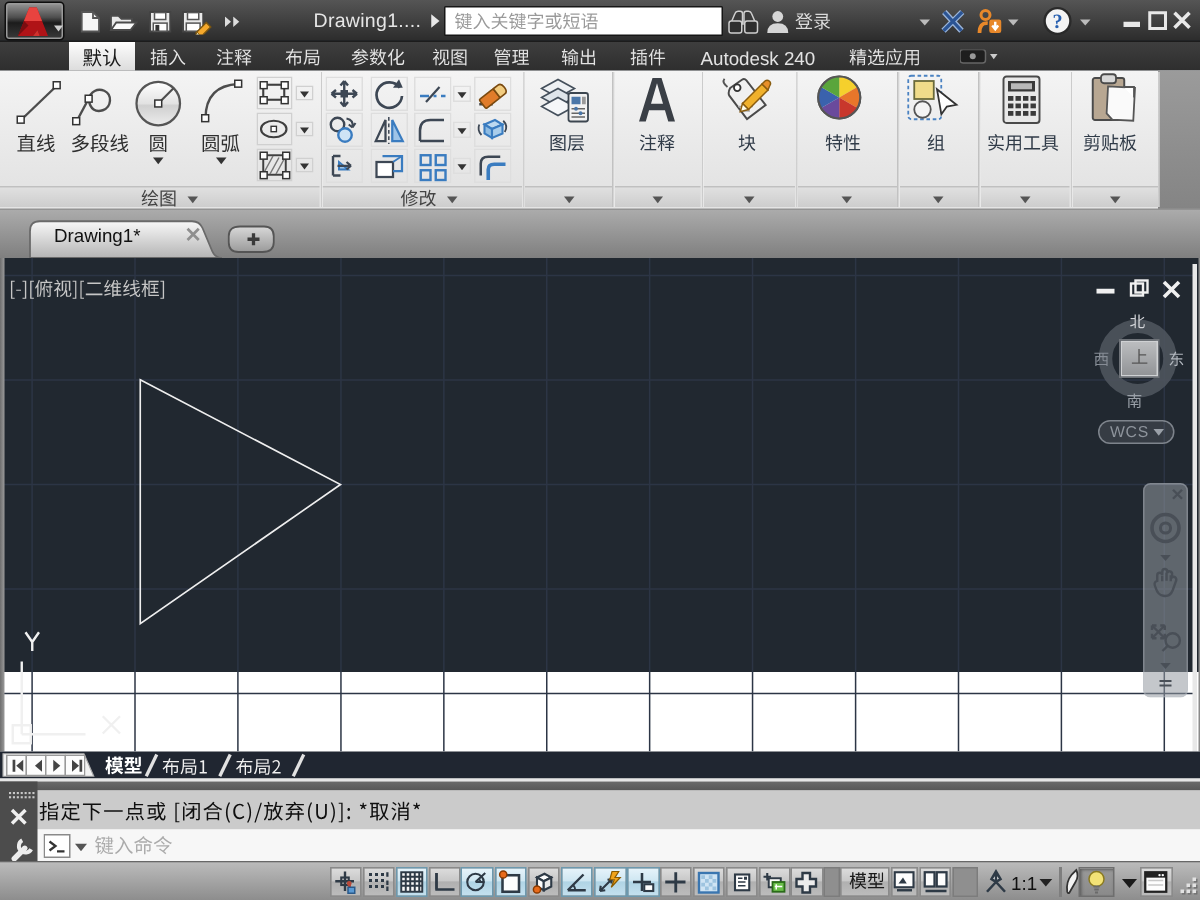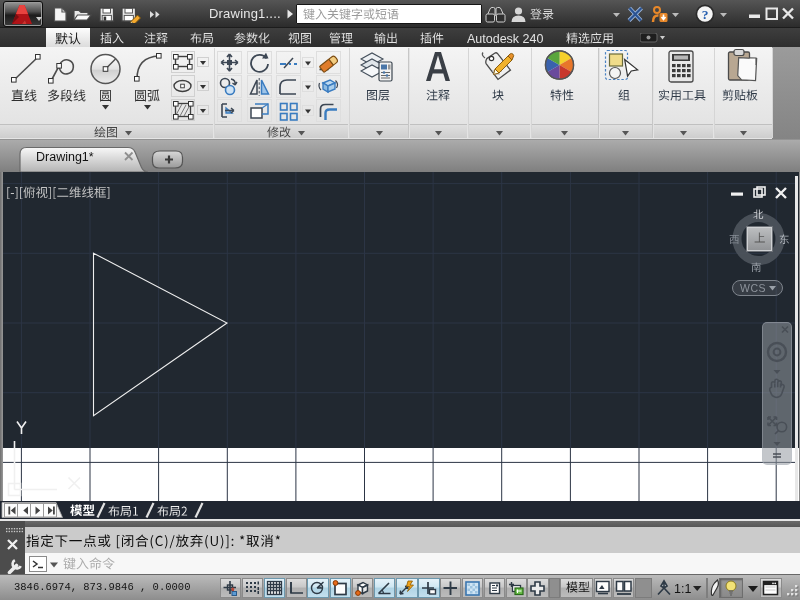--- a/index.html
+++ b/index.html
@@ -614,21 +614,20 @@
 <svg class="abs" style="left:29px;top:555.5px" width="38" height="16" viewBox="0 0 38 16">
       <rect x="0.5" y="0.5" width="17" height="15" fill="#fff" stroke="#8a8a8a"></rect>
       <path d="M4 5 L8 8 L4 11" fill="none" stroke="#333" stroke-width="1.5"></path>
       <path d="M9 11.5 h5" stroke="#333" stroke-width="1.5"></path>
       <path d="M21 6.5 L29 6.5 L25 11.5 Z" fill="#555"></path>
     </svg>
 <svg style="position:absolute;left:63px;top:557px" width="54" height="18" viewBox="0 0 54 18">
       <path transform="translate(0,11.4)" d="M0.7 -4.5V-3.6H2.1V-1.1C2.1 -0.5 1.7 -0.0 1.5 0.2C1.7 0.3 1.9 0.7 2.0 0.9C2.2 0.6 2.5 0.4 4.5 -1.0C4.4 -1.2 4.3 -1.5 4.3 -1.8L3.0 -0.9V-3.6H4.4V-4.5H3.0V-6.3H4.3V-7.1H1.2C1.5 -7.6 1.8 -8.0 2.1 -8.6H4.3V-9.5H2.4C2.6 -9.9 2.8 -10.3 2.9 -10.7L2.0 -11.0C1.7 -9.6 1.1 -8.4 0.3 -7.5C0.5 -7.4 0.8 -6.9 0.9 -6.8L1.2 -7.1V-6.3H2.1V-4.5ZM7.5 -9.9V-9.2H9.1V-8.1H7.2V-7.4H9.1V-6.3H7.5V-5.6H9.1V-4.6H7.5V-3.8H9.1V-2.8H7.1V-2.0H9.1V-0.4H9.8V-2.0H12.2V-2.8H9.8V-3.8H12.0V-4.6H9.8V-5.6H11.8V-7.4H12.5V-8.1H11.8V-9.9H9.8V-10.9H9.1V-9.9ZM9.8 -7.4H11.0V-6.3H9.8ZM9.8 -8.1V-9.2H11.0V-8.1ZM4.8 -5.3C4.8 -5.4 4.9 -5.4 5.0 -5.5H6.3C6.2 -4.5 6.1 -3.5 5.8 -2.8C5.6 -3.2 5.5 -3.7 5.3 -4.3L4.7 -4.1C4.9 -3.2 5.2 -2.4 5.5 -1.8C5.1 -0.8 4.5 -0.1 3.8 0.4C3.9 0.6 4.1 0.9 4.3 1.1C5.0 0.6 5.6 -0.1 6.0 -1.0C7.2 0.5 8.7 0.9 10.5 0.9H12.2C12.3 0.6 12.4 0.2 12.5 0.0C12.1 0.0 10.9 0.0 10.6 0.0C9.0 0.0 7.4 -0.3 6.4 -1.8C6.8 -3.0 7.1 -4.4 7.2 -6.3L6.7 -6.4L6.6 -6.4H5.7C6.3 -7.4 6.8 -8.6 7.3 -9.9L6.7 -10.3L6.5 -10.2H4.6V-9.3H6.1C5.8 -8.1 5.3 -7.1 5.1 -6.8C4.9 -6.4 4.6 -6.0 4.4 -6.0C4.5 -5.8 4.7 -5.5 4.8 -5.3Z M16.8 -9.8C17.7 -9.2 18.4 -8.5 18.9 -7.7C18.1 -4.0 16.5 -1.3 13.5 0.2C13.8 0.4 14.2 0.8 14.4 0.9C17.1 -0.6 18.7 -3.0 19.7 -6.4C21.2 -3.8 22.1 -0.8 25.1 0.9C25.1 0.6 25.4 0.1 25.5 -0.2C21.2 -2.8 21.6 -7.7 17.4 -10.6Z M32.6 -11.1C31.3 -9.3 28.8 -7.7 26.4 -7.0C26.6 -6.8 26.9 -6.4 27.0 -6.1C28.0 -6.4 28.9 -6.9 29.8 -7.4V-6.6H35.0V-7.5C35.9 -6.9 36.9 -6.5 37.8 -6.2C38.0 -6.4 38.3 -6.9 38.6 -7.1C36.5 -7.6 34.3 -8.9 33.1 -10.2L33.3 -10.5ZM30.0 -7.5C30.9 -8.1 31.8 -8.8 32.5 -9.6C33.2 -8.8 34.1 -8.1 35.0 -7.5ZM27.7 -5.5V0.0H28.6V-1.1H31.6V-5.5ZM28.6 -4.7H30.7V-1.9H28.6ZM33.0 -5.5V1.1H34.0V-4.6H36.5V-1.9C36.5 -1.7 36.4 -1.7 36.2 -1.6C36.0 -1.6 35.4 -1.6 34.7 -1.7C34.8 -1.4 34.9 -1.0 35.0 -0.7C36.0 -0.7 36.6 -0.7 36.9 -0.9C37.3 -1.1 37.4 -1.3 37.4 -1.9V-5.5Z M44.2 -7.3C44.9 -6.7 45.8 -5.8 46.2 -5.3L46.9 -5.9C46.5 -6.4 45.6 -7.3 44.9 -7.8ZM41.2 -4.9V-4.0H48.3C47.5 -3.2 46.6 -2.2 45.7 -1.4C45.0 -1.9 44.3 -2.3 43.7 -2.7L43.0 -2.0C44.4 -1.1 46.3 0.2 47.2 1.1L47.9 0.3C47.6 -0.0 47.1 -0.4 46.5 -0.8C47.7 -2.1 49.2 -3.5 50.1 -4.5L49.4 -5.0L49.2 -4.9ZM45.6 -11.0C44.3 -9.1 41.8 -7.4 39.5 -6.4C39.7 -6.1 40.0 -5.8 40.2 -5.6C42.1 -6.5 44.1 -7.8 45.6 -9.4C47.0 -7.9 49.2 -6.4 50.9 -5.6C51.1 -5.9 51.4 -6.3 51.7 -6.5C49.8 -7.2 47.5 -8.7 46.2 -10.1L46.5 -10.5Z" fill="#ababab"></path>
     </svg>
 <div class="abs" style="left:0px;top:574px;width:800px;height:26px;background:linear-gradient(#bbb,#8d8d8d);border-top:1px solid #686868"></div>
-<div class="abs" style="left:14px;top:582px;font:normal 10.5px &quot;Liberation Mono&quot;,monospace;color:#151515;letter-spacing:0;white-space:nowrap;line-height:11px">3846.6974,  873.9846 ,  0.0000</div>
 <div class="abs" style="left:220px;top:578px;width:21px;height:19.5px;background:linear-gradient(#dcdcdc 0%,#c8c8c8 45%,#b0b0b0 50%,#bcbcbc 100%);border:1px solid #8a8a8a"></div>
 <svg class="abs" style="left:220px;top:578px" width="21" height="19.5" viewBox="0 0 21 19.5">
       <path d="M10 3 V16 M3.5 9.5 H16" stroke="#2e3a46" stroke-width="1.6"></path>
       <rect x="7.5" y="7" width="5" height="5" fill="none" stroke="#2e3a46" stroke-width="1.4"></rect>
       <path d="M13 10 L13 16" stroke="#c03a2a" stroke-width="1.8"></path>
       <rect x="12" y="13.5" width="4.5" height="4" fill="#5a9ad4" stroke="#2a5a8a" stroke-width="1"></rect>
       <circle cx="12.8" cy="11" r="1.6" fill="#b84a3a"></circle>
     </svg>
 <div class="abs" style="left:242px;top:578px;width:21px;height:19.5px;background:linear-gradient(#dcdcdc 0%,#c8c8c8 45%,#b0b0b0 50%,#bcbcbc 100%);border:1px solid #8a8a8a"></div>
 <svg class="abs" style="left:242px;top:578px" width="21" height="19.5" viewBox="0 0 21 19.5">

